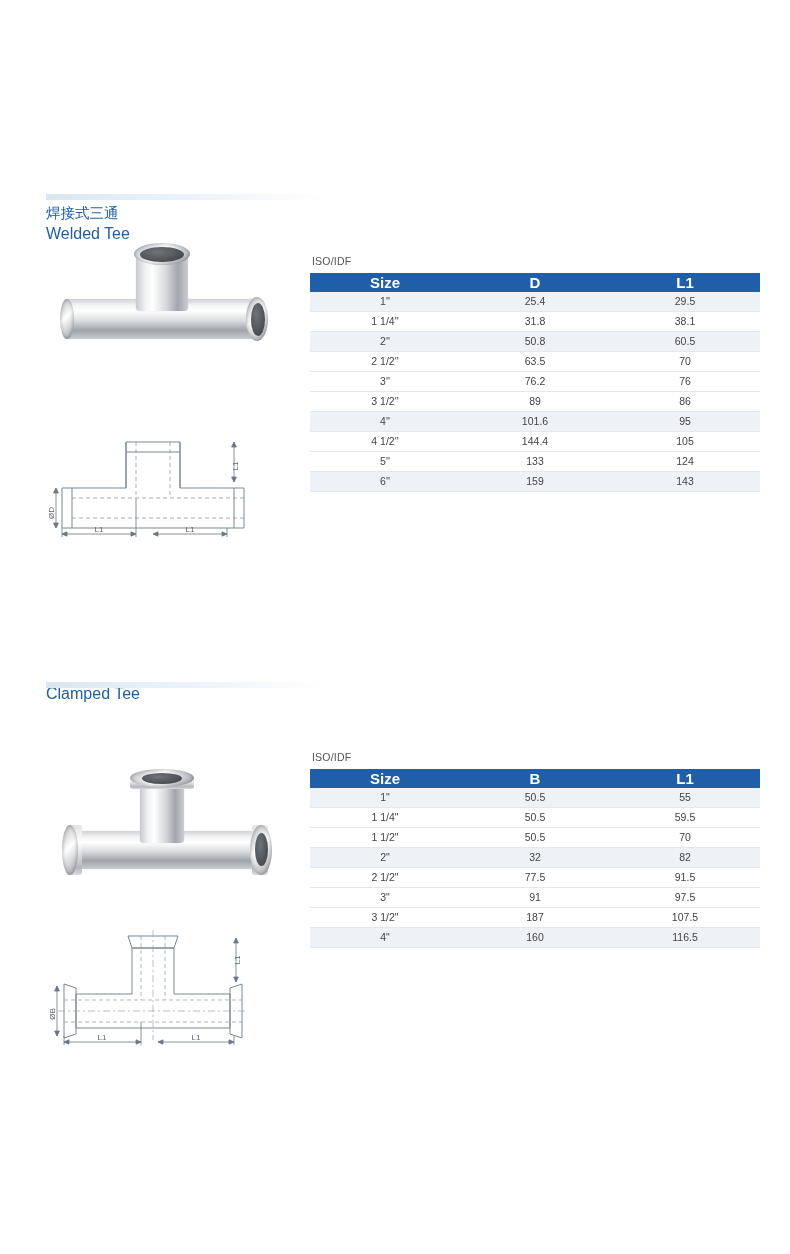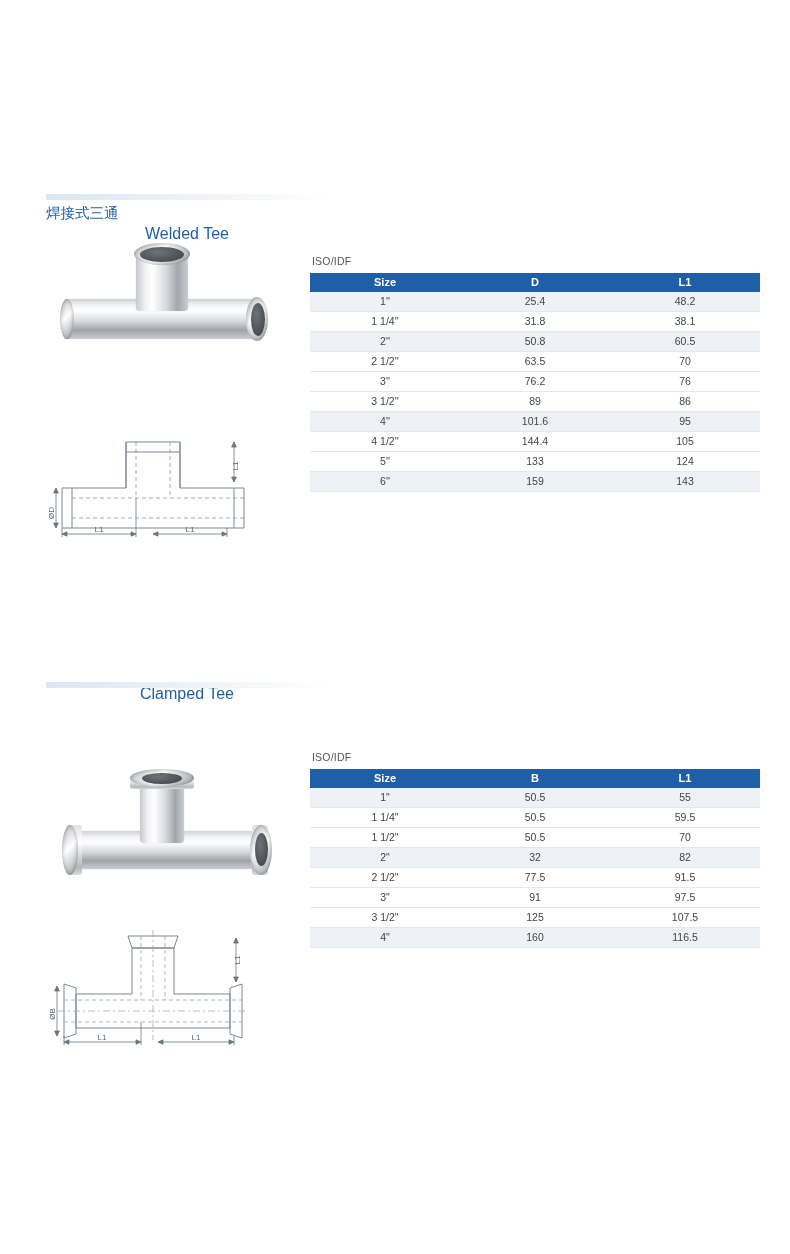--- a/index.html
+++ b/index.html
@@ -47,21 +47,20 @@
     margin: 10px 0 0 0;
     line-height: 18px;
     font-family: "DejaVu Sans", sans-serif;
   }
   .title-en {
     font-size: 16px;
     color: #1f5fa8;
     margin: 2px 0 0 0;
     line-height: 20px;
     font-weight: 400;
-    text-align: center;
   }
 
   
   .table-wrap {
     position: absolute;
     left: 310px;
     width: 450px;
   }
   .table-std {
     font-size: 10.5px;
@@ -70,21 +69,21 @@
     letter-spacing: 0.2px;
   }
   table.spec {
     border-collapse: collapse;
     width: 450px;
     table-layout: fixed;
   }
   table.spec th {
     background: #1f5fa8;
     color: #ffffff;
-    font-size: 11px;
+    font-size: 15px;
     font-weight: bold;
     height: 17px;
     line-height: 17px;
     text-align: center;
     border: none;
   }
   table.spec td {
     font-size: 10.5px;
     color: #444;
     height: 17px;
@@ -236,21 +235,21 @@
         <tr>
           <th>Size</th>
           <th>D</th>
           <th>L1</th>
         </tr>
       </thead>
       <tbody>
         <tr class="alt">
           <td>1''</td>
           <td>25.4</td>
-          <td>48.2</td>
+          <td>29.5</td>
         </tr>
         <tr>
           <td>1 1/4''</td>
           <td>31.8</td>
           <td>38.1</td>
         </tr>
         <tr class="alt">
           <td>2''</td>
           <td>50.8</td>
           <td>60.5</td>
@@ -420,21 +419,21 @@
           <td>77.5</td>
           <td>91.5</td>
         </tr>
         <tr>
           <td>3"</td>
           <td>91</td>
           <td>97.5</td>
         </tr>
         <tr>
           <td>3 1/2"</td>
-          <td>125</td>
+          <td>187</td>
           <td>107.5</td>
         </tr>
         <tr class="alt">
           <td>4"</td>
           <td>160</td>
           <td>116.5</td>
         </tr>
       </tbody>
     </table>
   </div>

